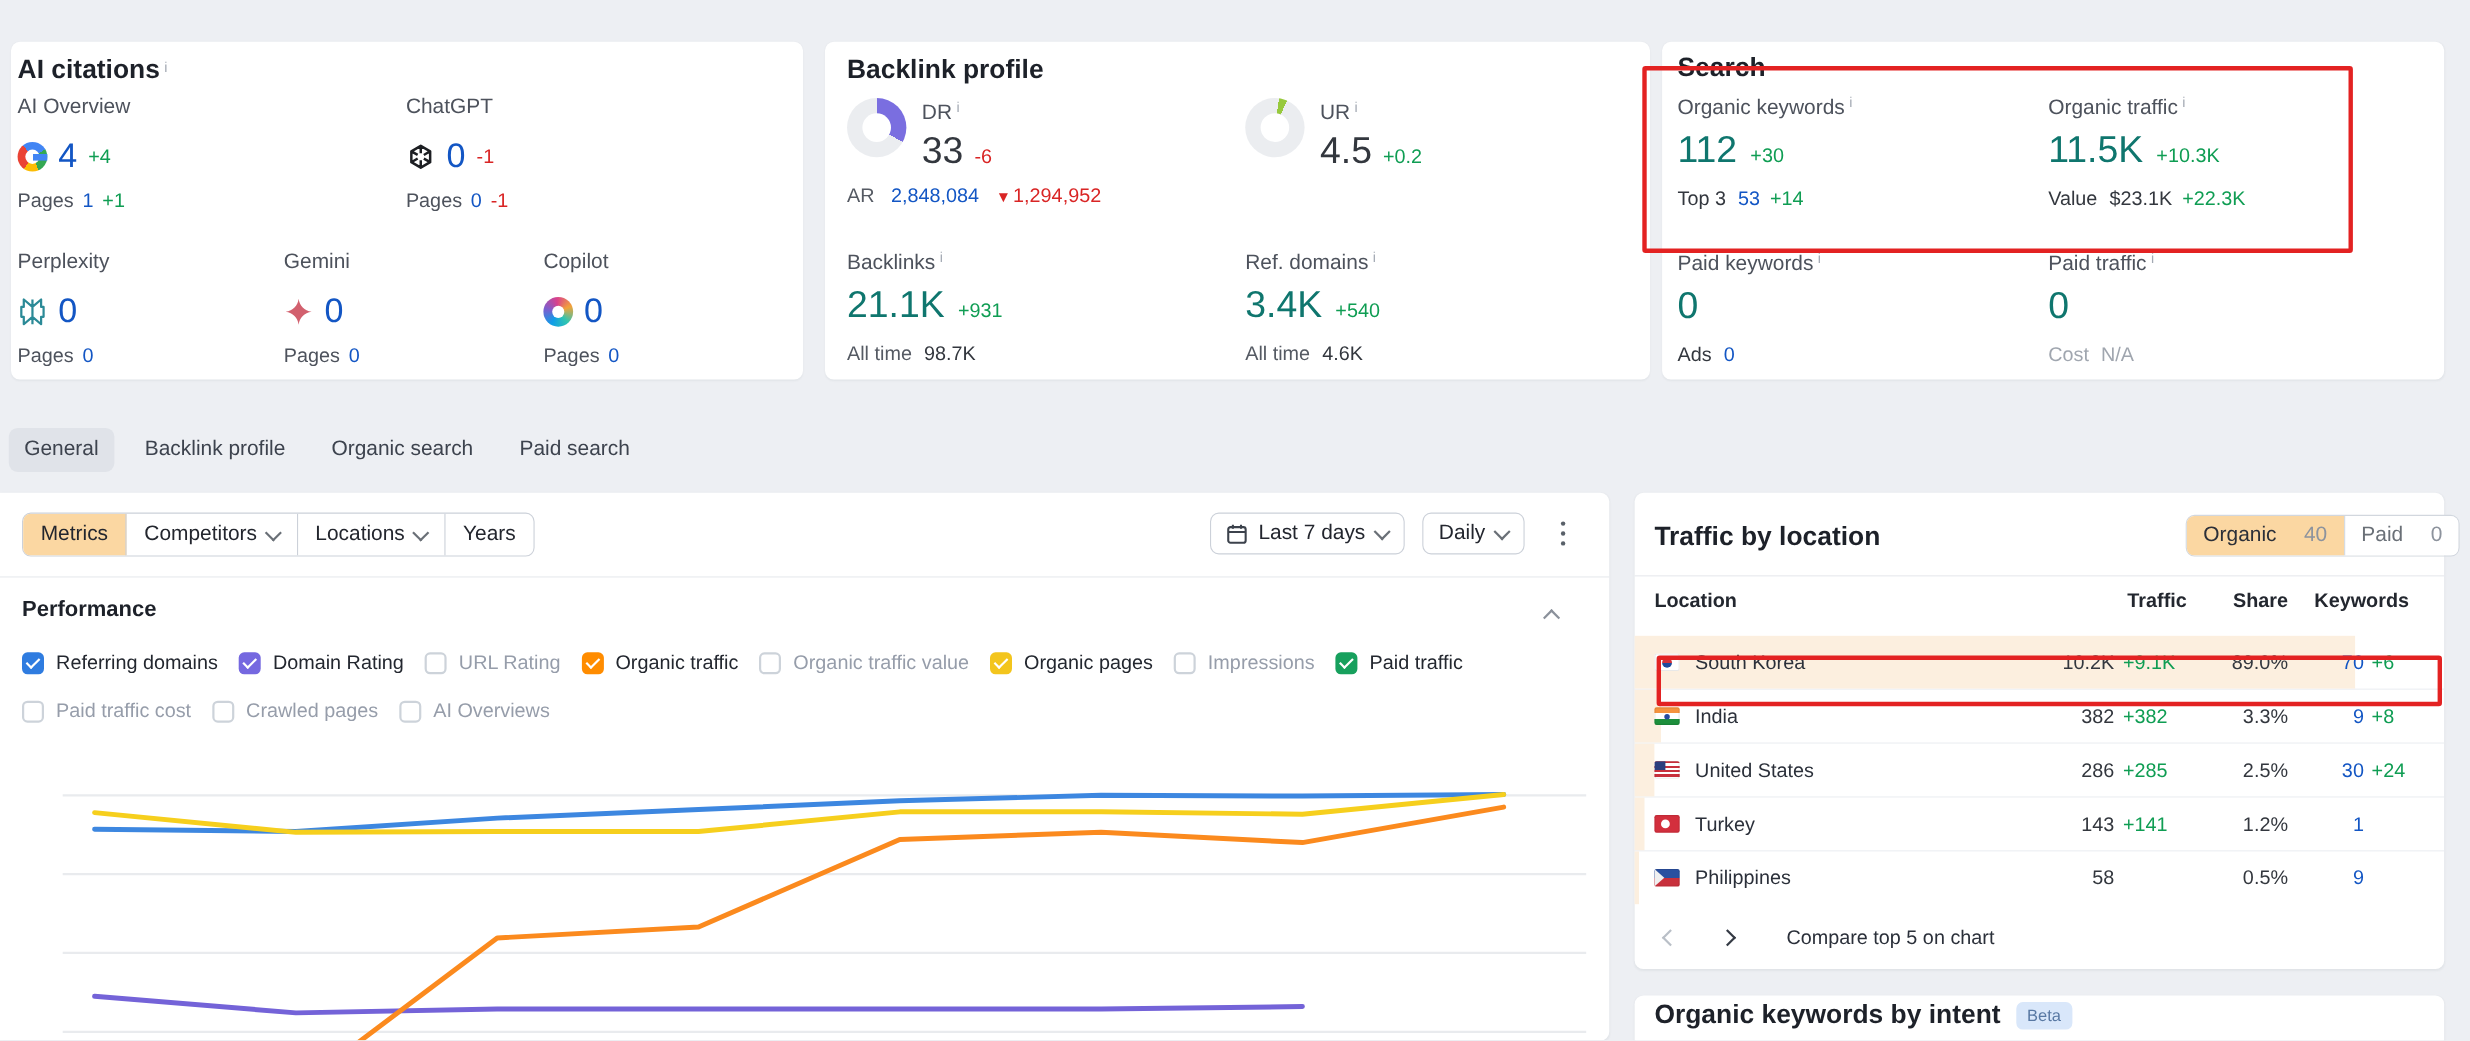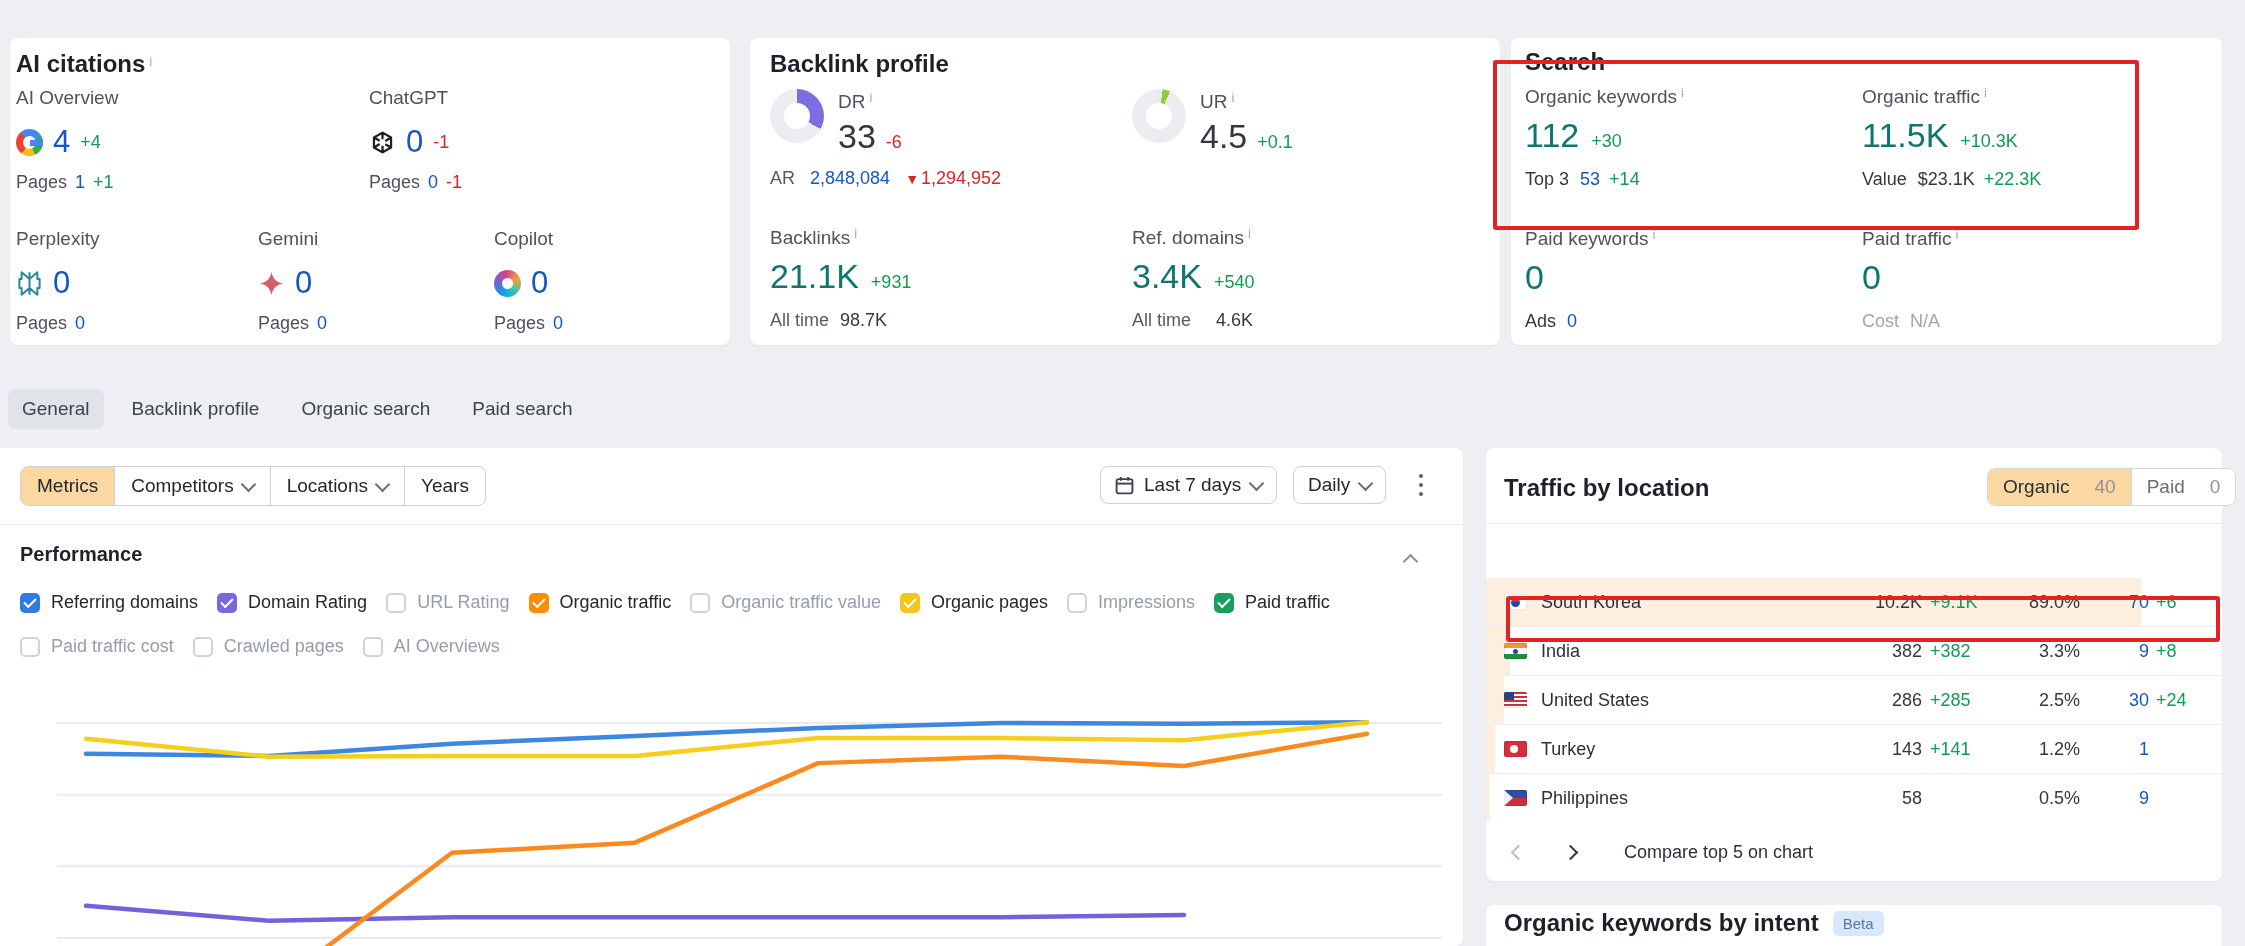--- a/index.html
+++ b/index.html
@@ -207,40 +207,40 @@
       <span>AR</span>
       <span class="val" style="margin-left:10px;">2,848,084</span>
       <span class="ar-tri">▼</span><span class="red">1,294,952</span>
     </div>
 
     <div class="donut donut-ur" style="position:absolute;left:382px;top:51px;"></div>
     <div style="position:absolute;left:450px;top:52px;">
       <span class="mlabel">UR</span><sup class="info">i</sup>
       <div style="display:flex;align-items:baseline;gap:10px;margin-top:4px;">
         <span class="big dark">4.5</span>
-        <span class="delta green">+0.1</span>
+        <span class="delta green">+0.2</span>
       </div>
     </div>
 
     <div style="position:absolute;left:20px;top:188px;">
       <span class="mlabel">Backlinks</span><sup class="info">i</sup>
       <div style="display:flex;align-items:baseline;gap:12px;margin-top:8px;">
         <span class="big">21.1K</span>
         <span class="delta green">+931</span>
       </div>
       <div class="sub" style="margin-top:14px;"><span>All time</span> <span class="dark" style="margin-left:6px;">98.7K</span></div>
     </div>
 
     <div style="position:absolute;left:382px;top:188px;">
       <span class="mlabel">Ref. domains</span><sup class="info">i</sup>
       <div style="display:flex;align-items:baseline;gap:12px;margin-top:8px;">
         <span class="big">3.4K</span>
         <span class="delta green">+540</span>
       </div>
-      <div class="sub" style="margin-top:14px;"><span>All time</span> <span class="dark" style="margin-left:20px;">4.6K</span></div>
+      <div class="sub" style="margin-top:14px;"><span>All time</span> <span class="dark" style="margin-left:6px;">4.6K</span></div>
     </div>
   </div>
 
   <div class="card" style="left:1511px;top:38px;width:711px;height:307px;">
     <div class="card-title" style="position:absolute;left:14px;top:10px;">Search</div>
 
     <div style="position:absolute;left:14px;top:47px;">
       <span class="mlabel">Organic keywords</span><sup class="info">i</sup>
       <div style="display:flex;align-items:baseline;gap:12px;margin-top:8px;">
         <span class="big">112</span>
@@ -400,20 +400,26 @@
           <span class="cnt">40</span>
         </div>
       <div class="tl-seg" style="border-left:1px solid #d2d7de;">
           <span style="color:#6a7077;">Paid</span>
           <span class="cnt">0</span>
         </div>
     </div>
 
     <div class="divider" style="top:75px;"></div>
 
+    <div class="tl-head">
+      <div class="c-loc">Location</div>
+      <div class="c-traffic">Traffic</div>
+      <div class="c-share">Share</div>
+      <div class="c-kw">Keywords</div>
+    </div>
 
     <div class="tl-rows">
       <div class="tl-row">
         <div class="rowfill" style="width: 89%;"></div>
         <div class="tl-name">
             <span class="flag flag-kr"></span>
             <span>South Korea</span>
           </div>
         <div class="tcell">
             <span class="tval">10.2K</span>

